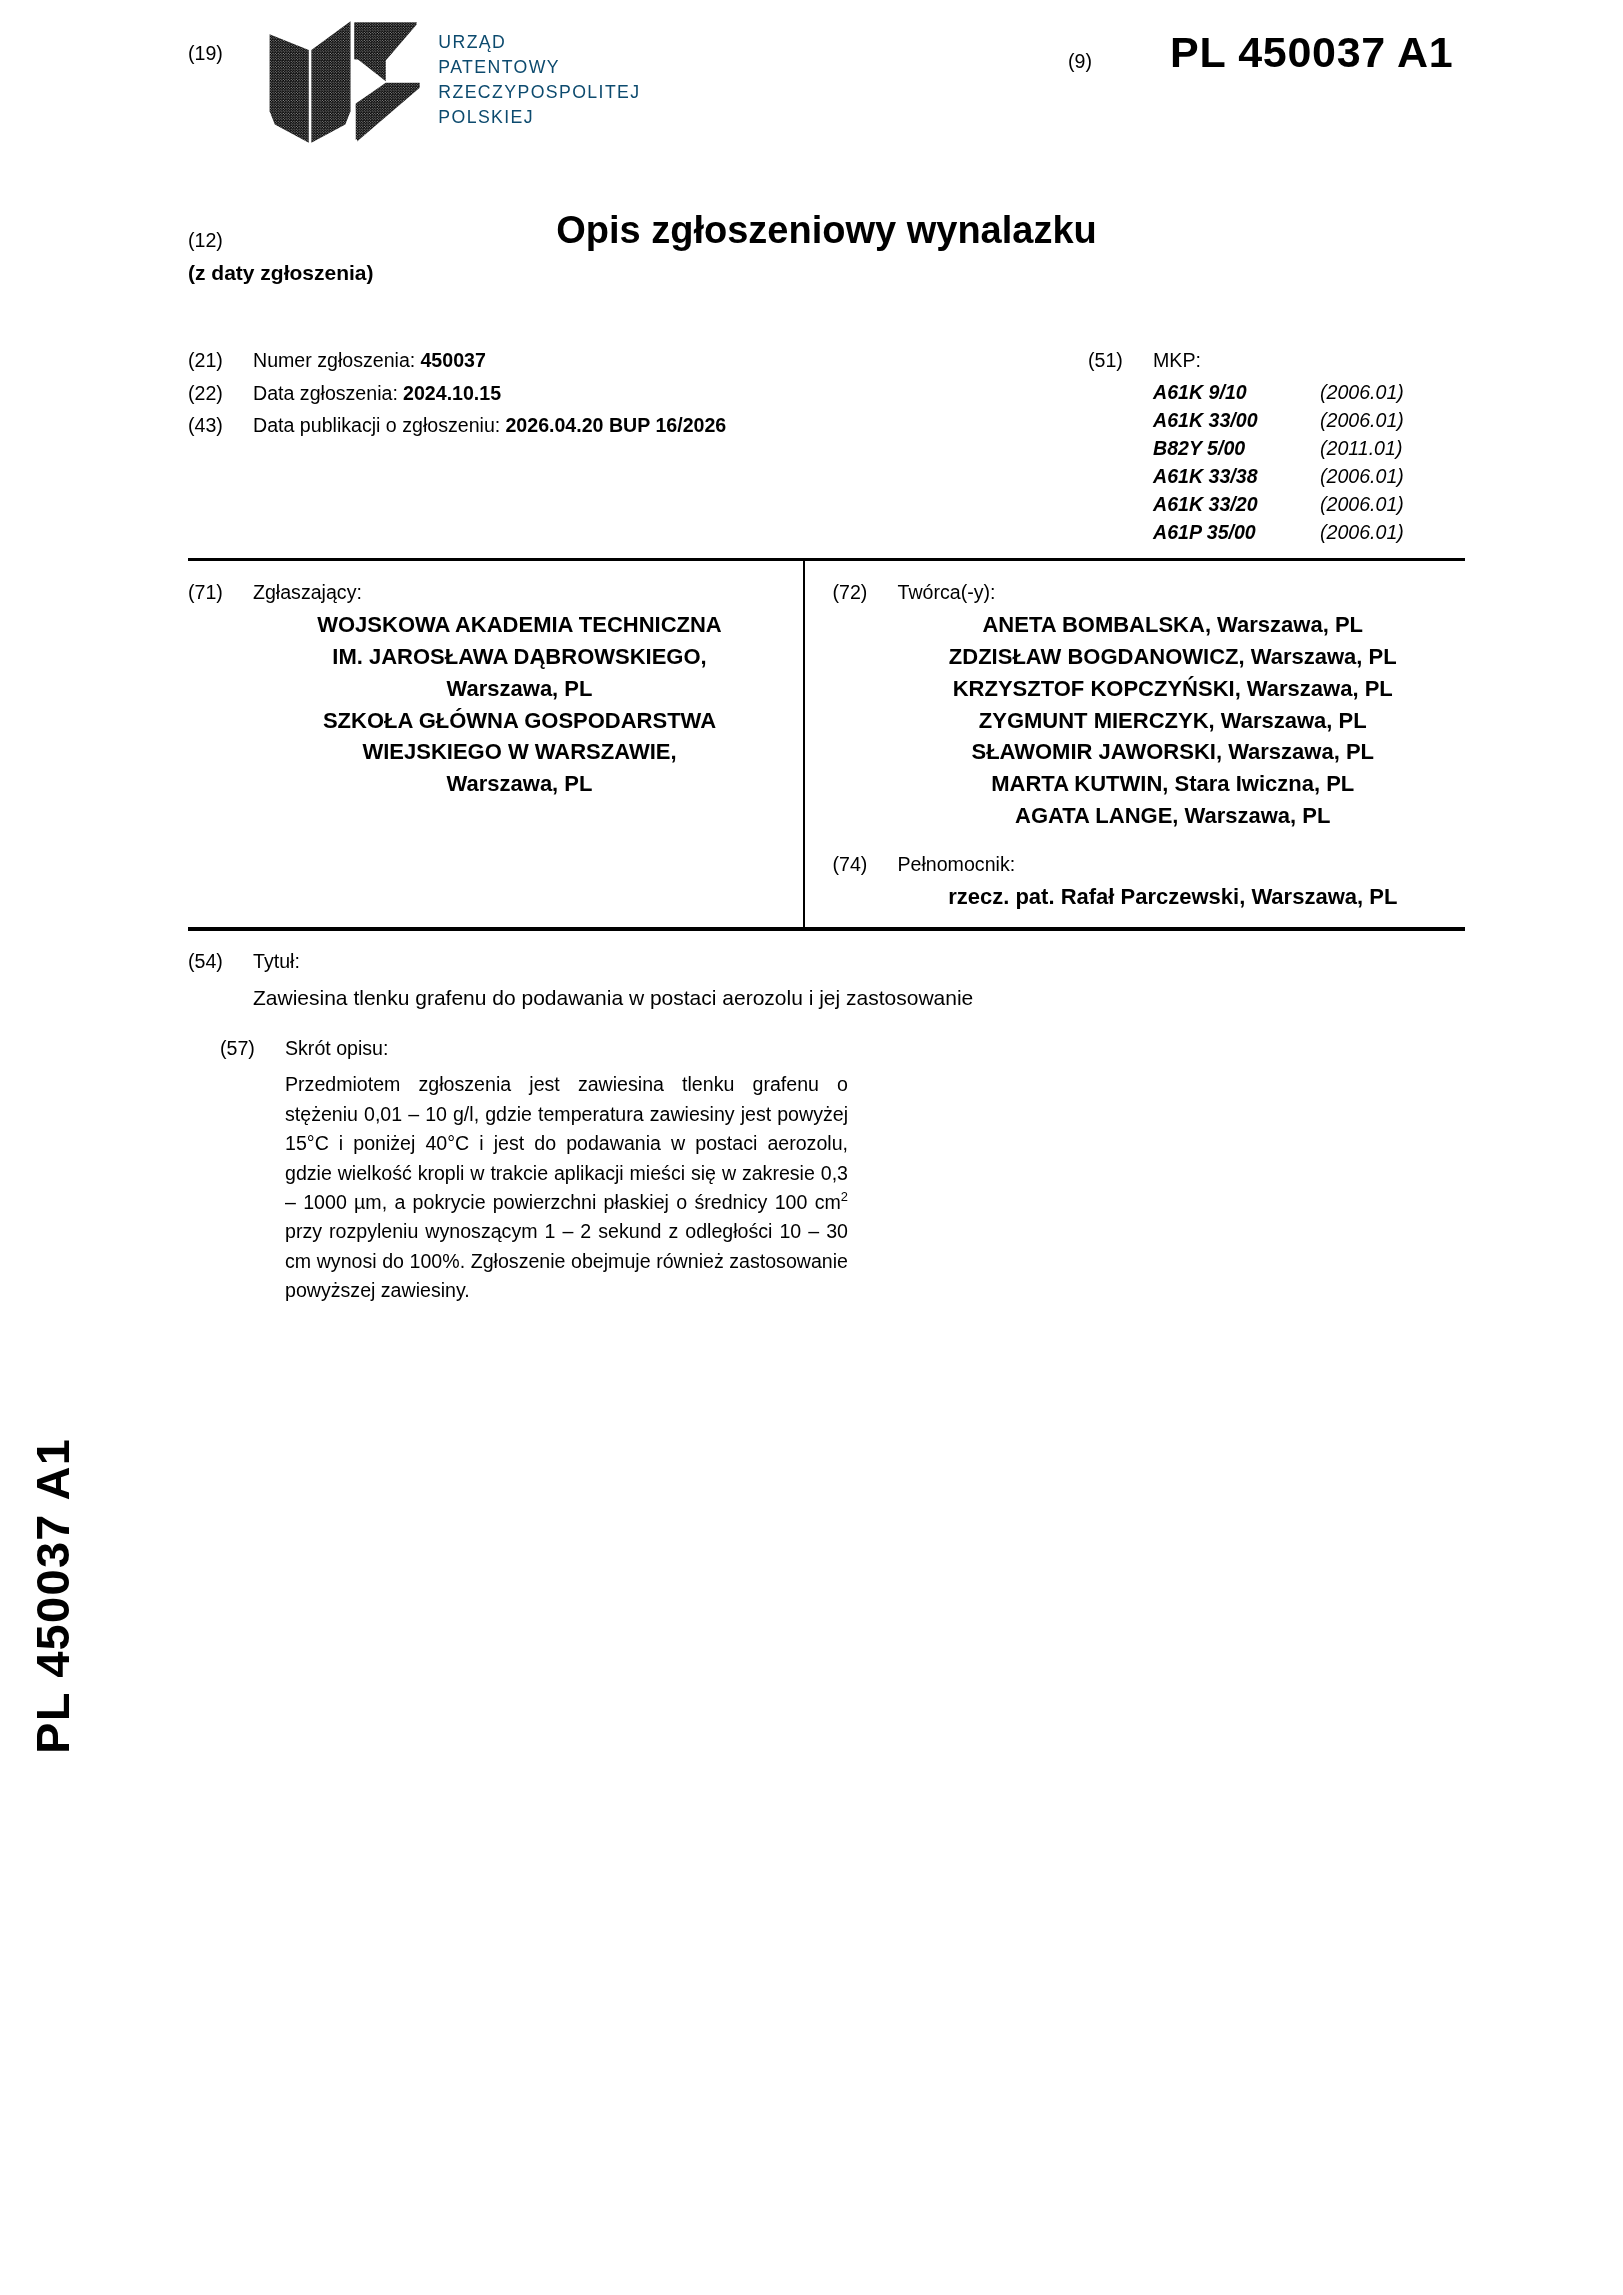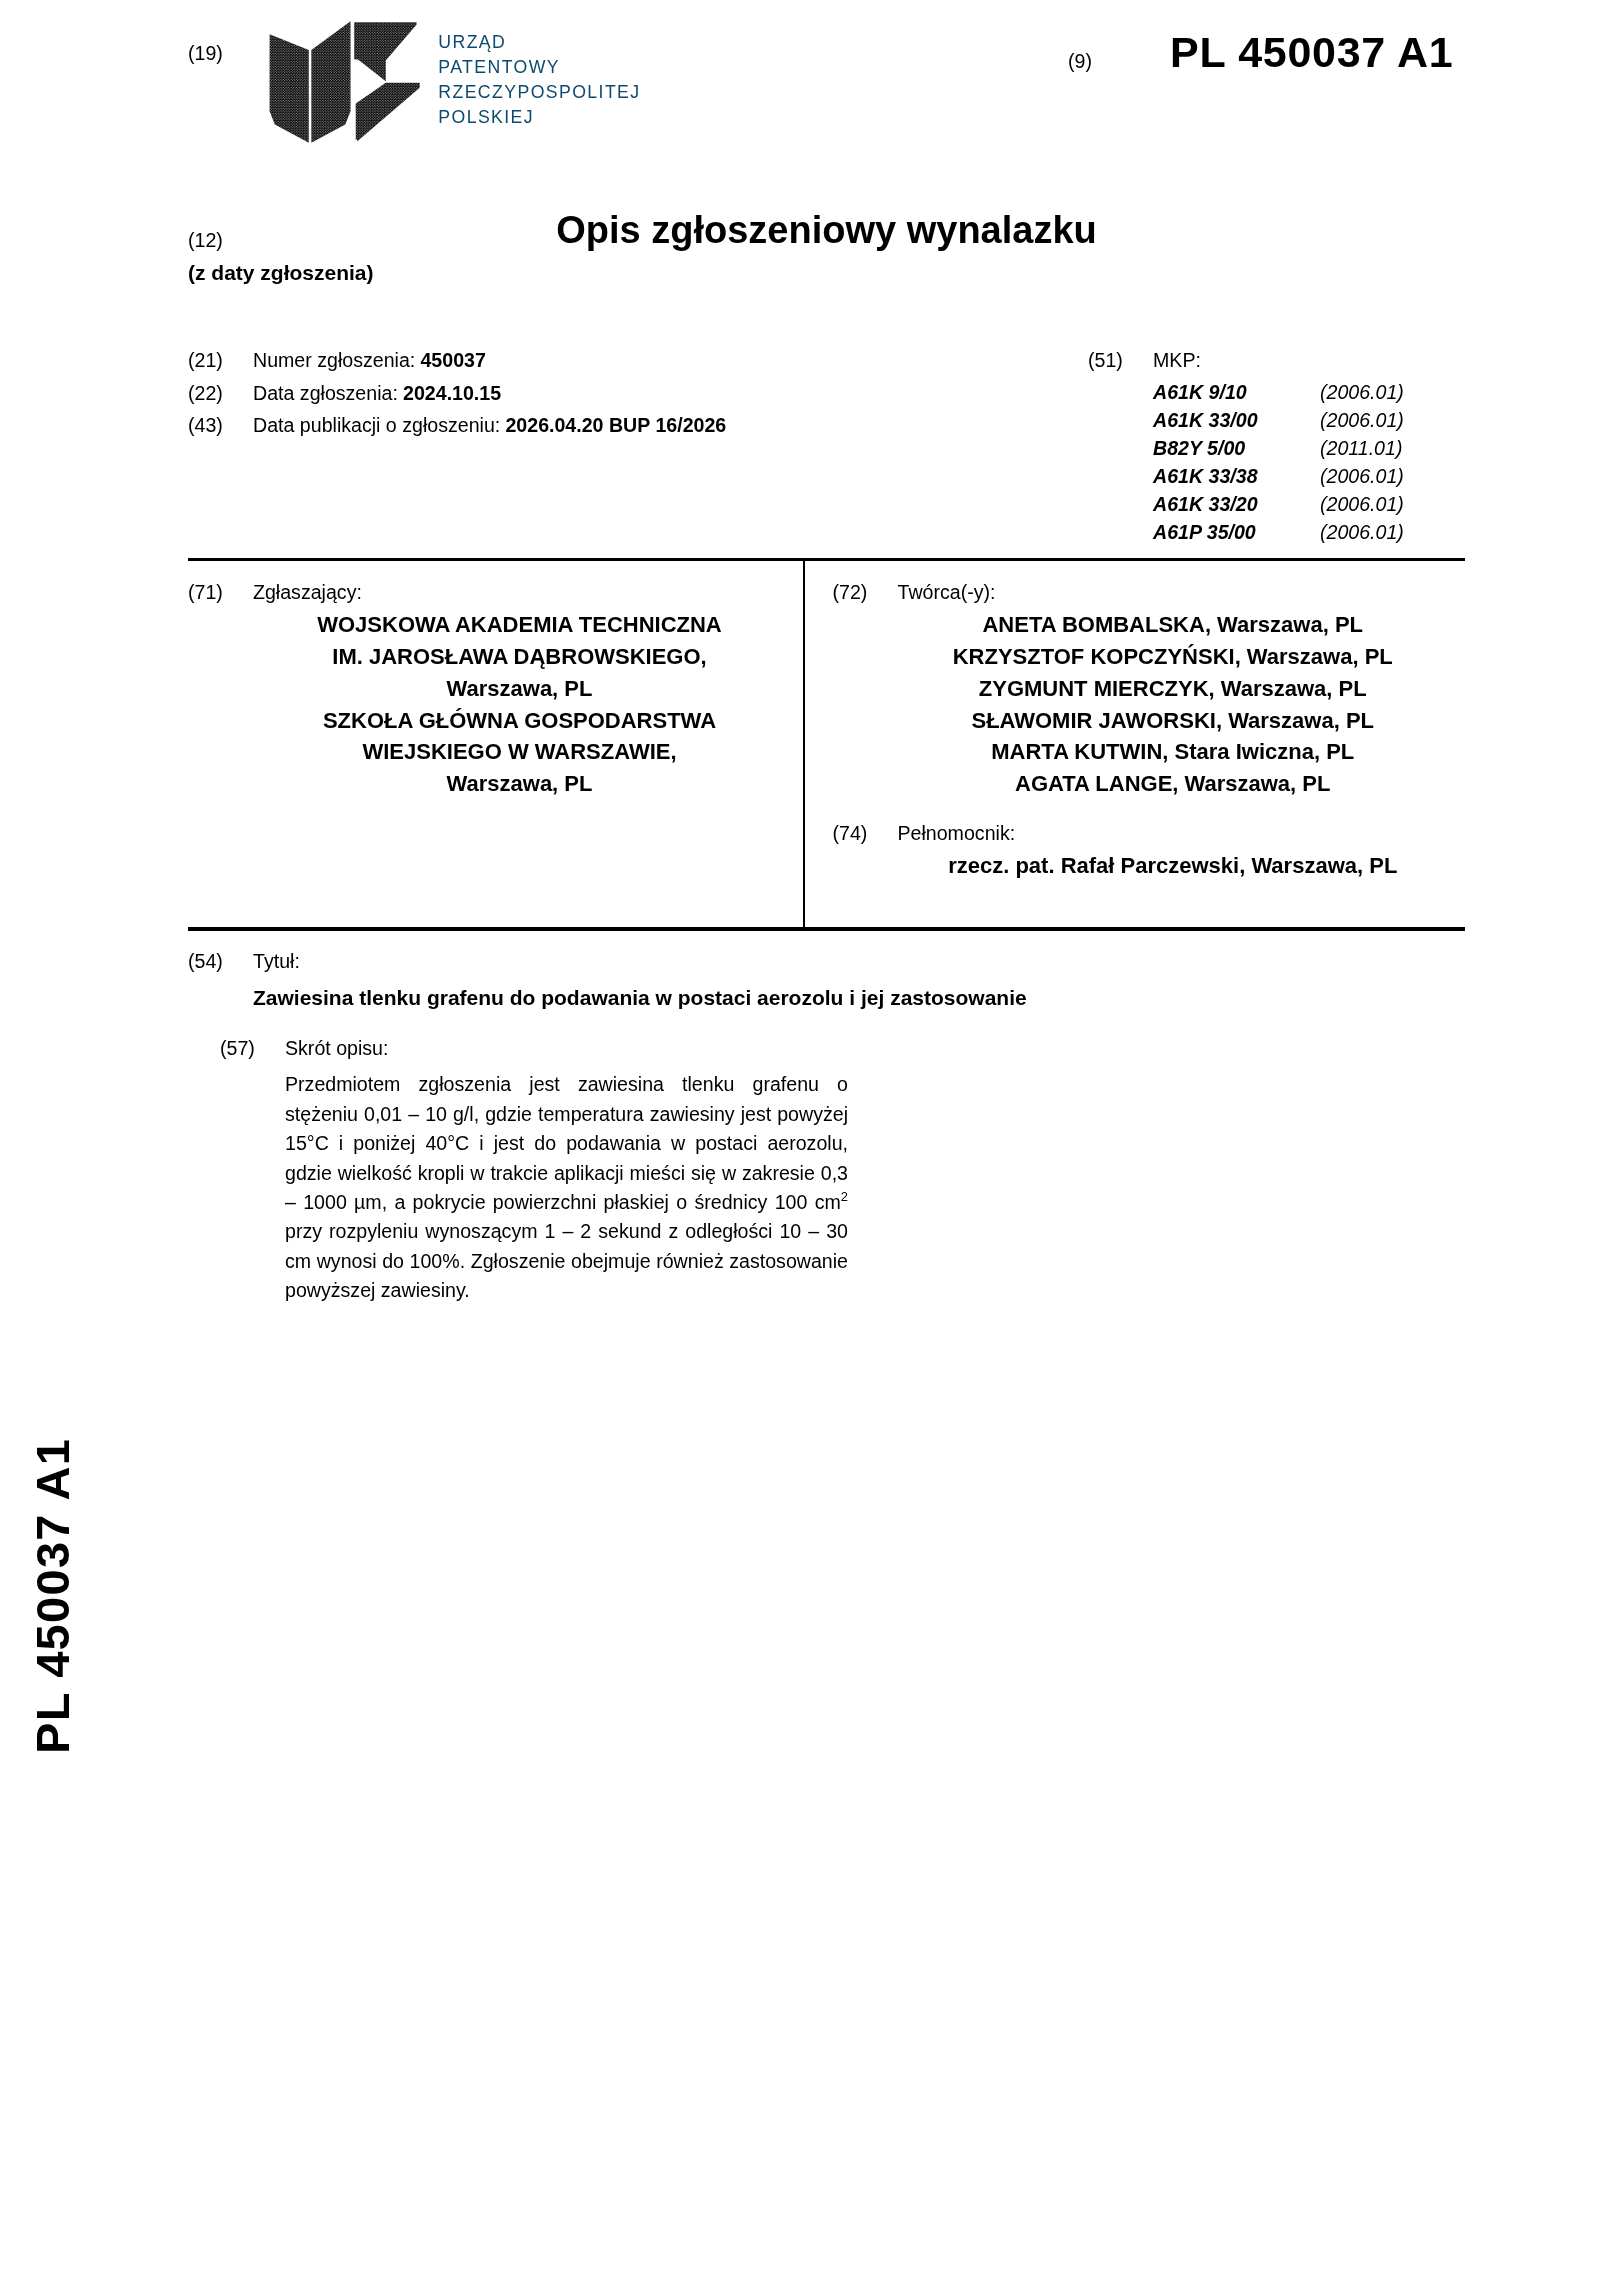--- a/index.html
+++ b/index.html
@@ -230,21 +230,21 @@
   .tail-row {
     display: flex;
     align-items: baseline;
     font-size: 19.6px;
   }
   .tail-row .bib-code { width: 65px; flex: 0 0 65px; }
   .invention-title {
     margin-left: 65px;
     margin-top: 10.5px;
     font-size: 21px;
-    font-weight: bold;
+    font-weight: normal;
     line-height: 1.3;
   }
   .abstract-block { margin-top: 26px; margin-left: 32px; }
   .abstract-text {
     margin-left: 65px;
     margin-top: 10.5px;
     width: 563px;
     font-size: 19.6px;
     line-height: 1.50;
     text-align: justify;
@@ -378,20 +378,21 @@
         </div>
       </div>
 
       <div class="parties-col col-right">
         <div class="party-head">
           <span class="code bib-code">(72)</span>
           <span class="bib-label">Twórca(-y):</span>
         </div>
         <div class="party-body">
           <span class="ln">ANETA BOMBALSKA, Warszawa, PL</span>
+          <span class="ln">ZDZISŁAW BOGDANOWICZ, Warszawa, PL</span>
           <span class="ln">KRZYSZTOF KOPCZYŃSKI, Warszawa, PL</span>
           <span class="ln">ZYGMUNT MIERCZYK, Warszawa, PL</span>
           <span class="ln">SŁAWOMIR JAWORSKI, Warszawa, PL</span>
           <span class="ln">MARTA KUTWIN, Stara Iwiczna, PL</span>
           <span class="ln">AGATA LANGE, Warszawa, PL</span>
         </div>
 
         <div class="party-gap"></div>
 
         <div class="party-head">

